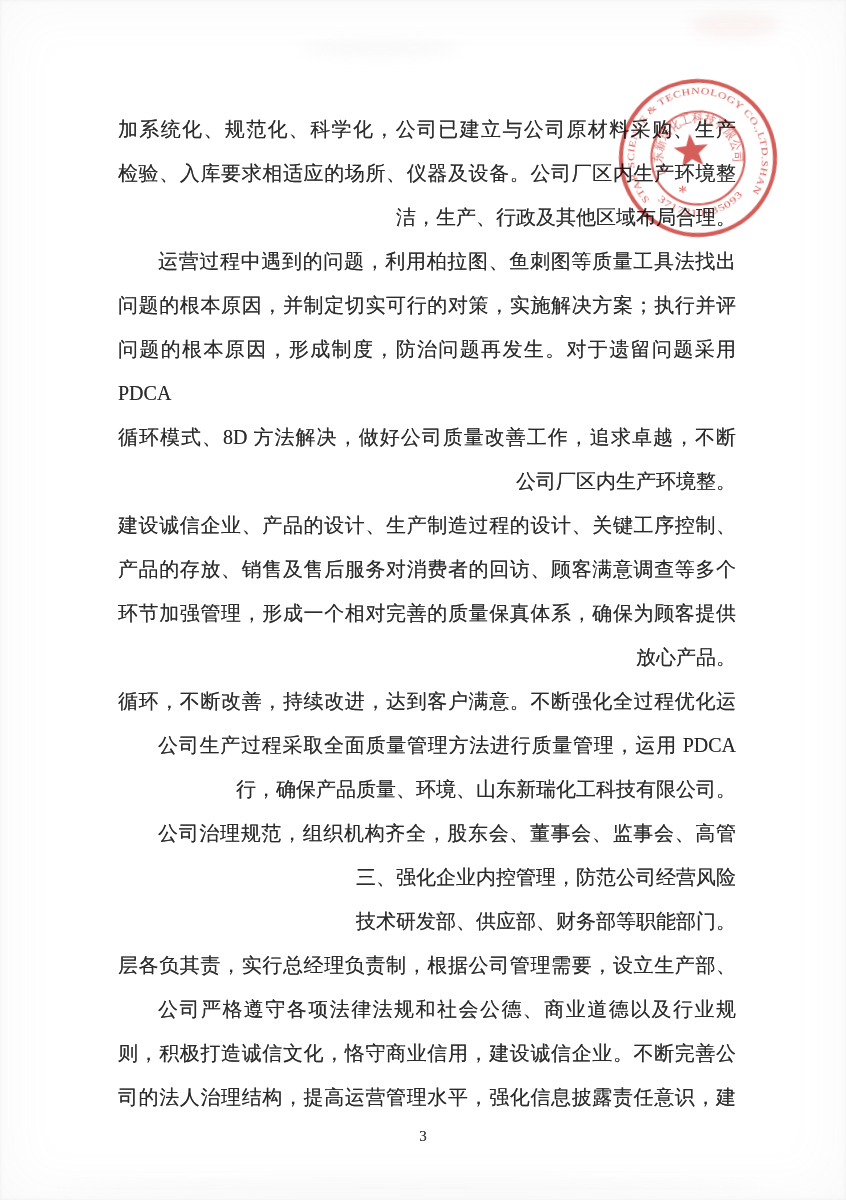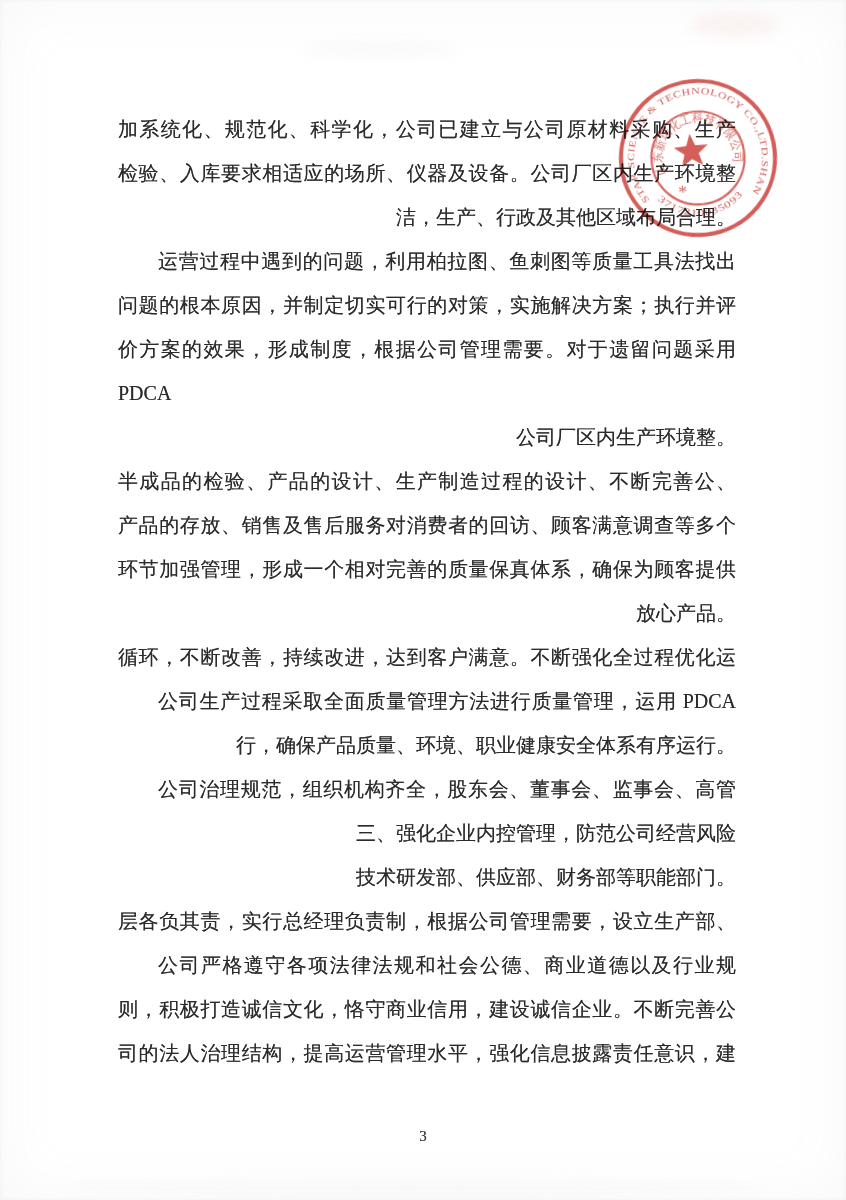--- a/index.html
+++ b/index.html
@@ -56,29 +56,30 @@
   <div class="smudge s1"></div>
   <div class="smudge s2"></div>
   <div class="smudge s3"></div>
 
   <div class="textblock">
     <div class="ln j">加系统化、规范化、科学化，公司已建立与公司原材料采购、生产</div>
     <div class="ln j">检验、入库要求相适应的场所、仪器及设备。公司厂区内生产环境整</div>
     <div class="ln e">洁，生产、行政及其他区域布局合理。</div>
     <div class="ln j ind">运营过程中遇到的问题，利用柏拉图、鱼刺图等质量工具法找出</div>
     <div class="ln j">问题的根本原因，并制定切实可行的对策，实施解决方案；执行并评</div>
-    <div class="ln j">价方案的效果，形成制度，根据公司管理需要。对于遗留问题采用 PDCA</div>
+    <div class="ln j">问题的根本原因，形成制度，防治问题再发生。对于遗留问题采用 PDCA</div>
+    <div class="ln j">循环模式、8D 方法解决，做好公司质量改善工作，追求卓越，不断</div>
     <div class="ln e">公司厂区内生产环境整。</div>
-    <div class="ln j">半成品的检验、产品的设计、生产制造过程的设计、不断完善公、</div>
+    <div class="ln j">建设诚信企业、产品的设计、生产制造过程的设计、关键工序控制、</div>
     <div class="ln j">产品的存放、销售及售后服务对消费者的回访、顾客满意调查等多个</div>
     <div class="ln j">环节加强管理，形成一个相对完善的质量保真体系，确保为顾客提供</div>
     <div class="ln e">放心产品。</div>
     <div class="ln j">循环，不断改善，持续改进，达到客户满意。不断强化全过程优化运</div>
     <div class="ln j ind">公司生产过程采取全面质量管理方法进行质量管理，运用 PDCA</div>
-    <div class="ln e">行，确保产品质量、环境、职业健康安全体系有序运行。</div>
+    <div class="ln e">行，确保产品质量、环境、山东新瑞化工科技有限公司。</div>
     <div class="ln j ind">公司治理规范，组织机构齐全，股东会、董事会、监事会、高管</div>
     <div class="ln e ind">三、强化企业内控管理，防范公司经营风险</div>
     <div class="ln e">技术研发部、供应部、财务部等职能部门。</div>
     <div class="ln j">层各负其责，实行总经理负责制，根据公司管理需要，设立生产部、</div>
     <div class="ln j ind">公司严格遵守各项法律法规和社会公德、商业道德以及行业规</div>
     <div class="ln j">则，积极打造诚信文化，恪守商业信用，建设诚信企业。不断完善公</div>
     <div class="ln j">司的法人治理结构，提高运营管理水平，强化信息披露责任意识，建</div>
   </div>
 
   <div class="seal">

